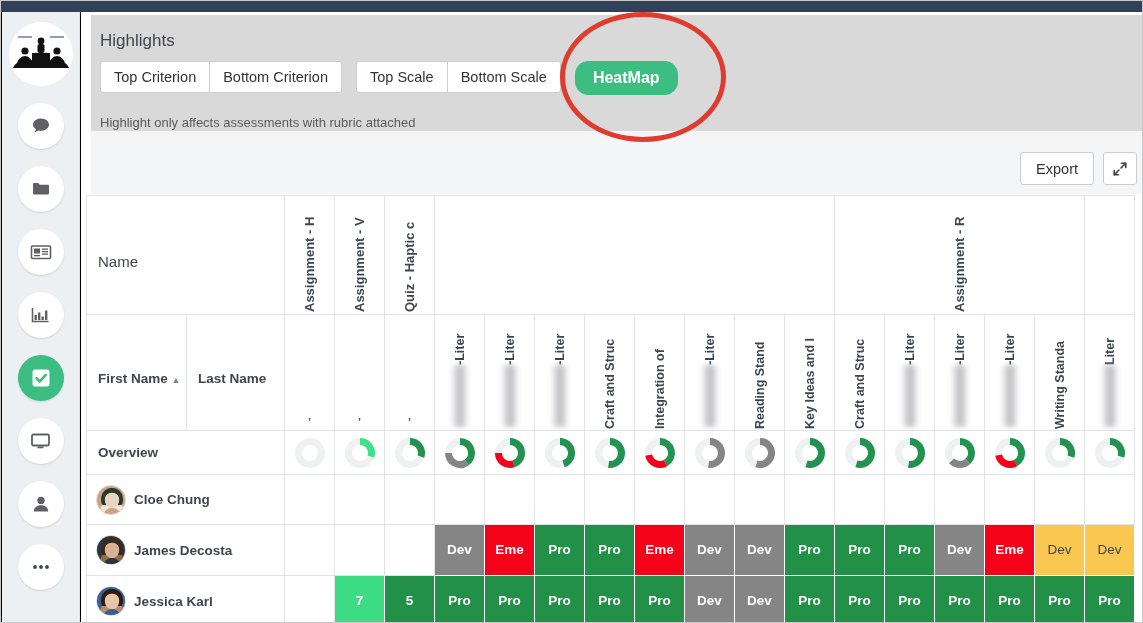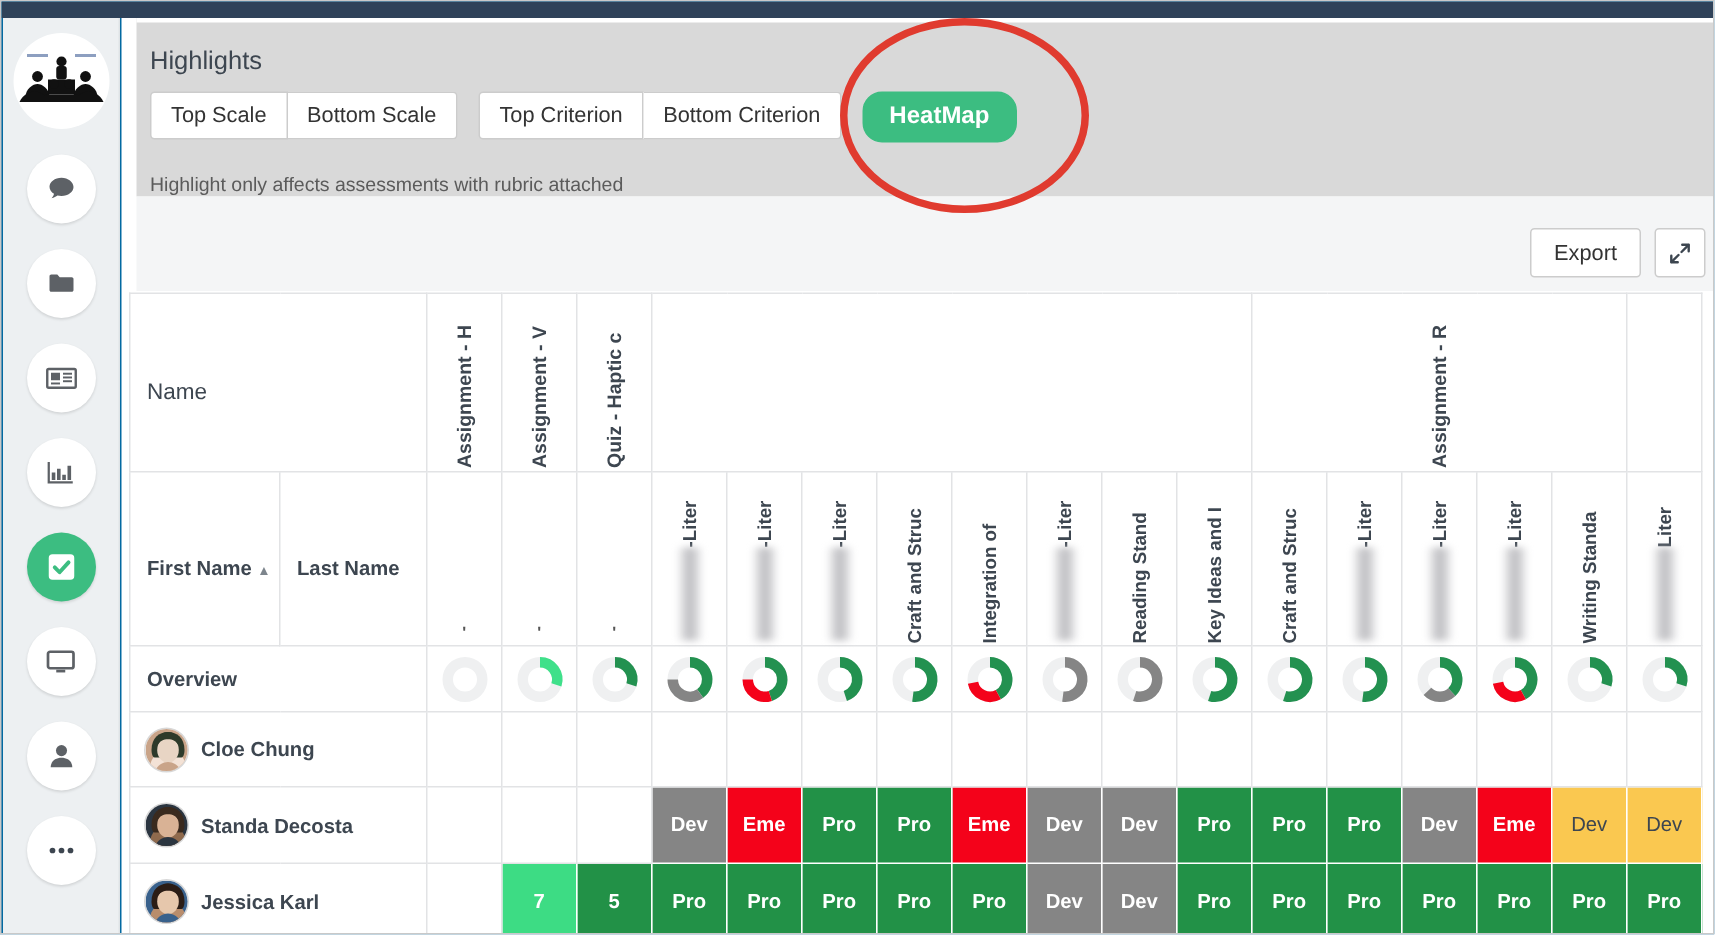--- a/index.html
+++ b/index.html
@@ -6,21 +6,21 @@
   html, body {
     width: 1143px; height: 623px;
     font-family: "Liberation Sans", sans-serif;
     background: #ffffff;
     overflow: hidden;
   }
   #app {
     position: relative;
     width: 1143px; height: 623px;
     border: 1px solid #c9c9c9;
-    background: #0369a1;
+    background: #000000;
     overflow: hidden;
   }
   
   .topstrip {
     position: absolute; left: 0; top: 0;
     width: 1143px; height: 11px;
     background: #2f4259;
   }
   
   .rail {
@@ -287,26 +287,26 @@
     </div>
   </div>
 
   <div class="main">
 
     <div class="highlights">
       <div class="highlights-title">Highlights</div>
 
       <div class="btn-groups">
         <div class="btn-group">
+          <button class="tgl">Top Criterion</button>
+          <button class="tgl">Bottom Criterion</button>
+        </div>
+        <div class="btn-group">
           <button class="tgl">Top Scale</button>
           <button class="tgl">Bottom Scale</button>
-        </div>
-        <div class="btn-group">
-          <button class="tgl">Top Criterion</button>
-          <button class="tgl">Bottom Criterion</button>
         </div>
         <div class="btn-group">
           <button class="tgl heat">HeatMap</button>
         </div>
       </div>
 
       <div class="hl-note">Highlight only affects assessments with rubric attached</div>
     </div>
 
     <div class="exportbar">
@@ -635,21 +635,21 @@
               <td colspan="2" class="rowcell">
                 <div class="person">
                   <div class="avatar"><svg width="30" height="30" viewBox="0 0 30 30">
                       <rect width="30" height="30" fill="#2b3540"></rect>
                       <circle cx="15" cy="26" r="12" fill="#8f6a4d"></circle>
                       <path d="M4 14c0-8 5-12 11-12s11 4 11 12c0 3-1 5-2 5H6c-1 0-2-2-2-5z" fill="#3a2a1e"></path>
                       <ellipse cx="15" cy="14" rx="7.2" ry="8.4" fill="#d9b295"></ellipse>
                       <path d="M15 22c4 0 7 2.4 8.6 6H6.4C8 24.4 11 22 15 22z" fill="#2b3540"></path>
                       <path d="M7.8 11c0-6 3.2-9 7.2-9s7.2 3 7.2 9c-1.6-3-4.2-4.2-7.2-4.2S9.4 8 7.8 11z" fill="#3a2a1e"></path>
                     </svg></div>
-                  <span class="pname">Standa Decosta</span>
+                  <span class="pname">James Decosta</span>
                 </div>
               </td>
               <td class="c-nar rowcell">
                 <div class="hcell"></div>
               </td>
               <td class="c-nar rowcell">
                 <div class="hcell"></div>
               </td>
               <td class="c-nar rowcell">
                 <div class="hcell"></div>

